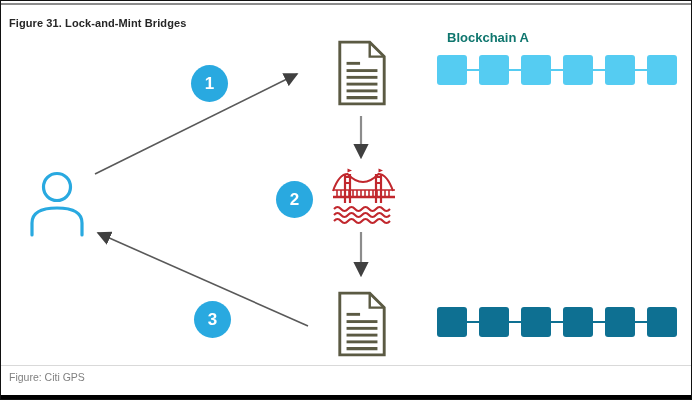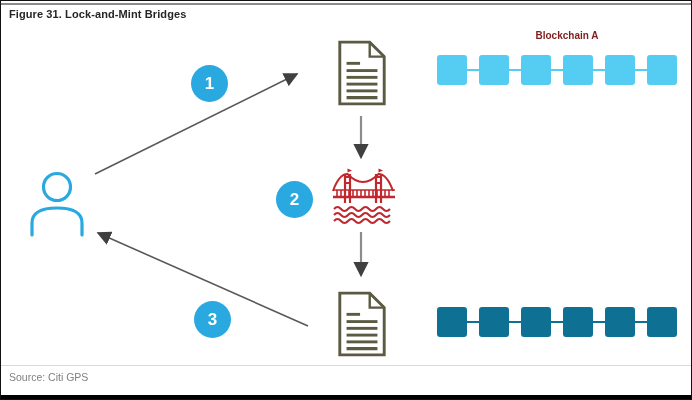--- a/index.html
+++ b/index.html
@@ -15,21 +15,21 @@
     box-sizing: border-box;
   }
 
   .top-rule {
     position: absolute; left: 0; top: 2px;
     width: 692px; height: 2px;
     background: #8c8c8c;
   }
 
   .figure-title {
-    position: absolute; left: 8px; top: 7px;
+    position: absolute; left: 8px; top: 16px;
     font-size: 11px; font-weight: bold;
     color: var(--title-text, #262626);
     letter-spacing: 0.1px;
   }
 
   .source-rule {
     position: absolute; left: 0; top: 364px;
     width: 692px; height: 1px;
     background: #d9d9d9;
   }
@@ -89,23 +89,22 @@
     position: relative;
     width: 30px; height: 30px;
     border-radius: 3px;
   }
   .chain-a .block { background: var(--chain-a-blue, #55CCF2); }
   .chain-b .block { background: var(--chain-b-teal, #0E7092); }
 
   .chain-label {
     position: absolute;
     width: 240px;
-    text-align: center;
-    font-size: 10px; font-weight: bold;
-    color: #7f1d1d;
+    font-size: 13px; font-weight: bold;
+    color: #0f766e;
   }
   #label-chain-a { left: 446px; top: 29px; }
   #label-chain-b { left: 446px; top: 341px; }
 
   .arrow-layer {
     position: absolute; left: 0; top: 0;
     width: 692px; height: 400px;
     pointer-events: none;
   }
   .arrow-diag { stroke: var(--arrow-gray, #595959); stroke-width: 1.6; }
@@ -205,16 +204,16 @@
   <div class="chain chain-b">
       <div class="block"></div>
       <div class="block"></div>
       <div class="block"></div>
       <div class="block"></div>
       <div class="block"></div>
       <div class="block"></div>
     </div>
 
   <div class="source-rule"></div>
-  <div class="figure-source">Source: Citi GPS</div>
+  <div class="figure-source">Figure: Citi GPS</div>
   <div class="bottom-rule"></div>
 
 </div>
 
 </body></html>

